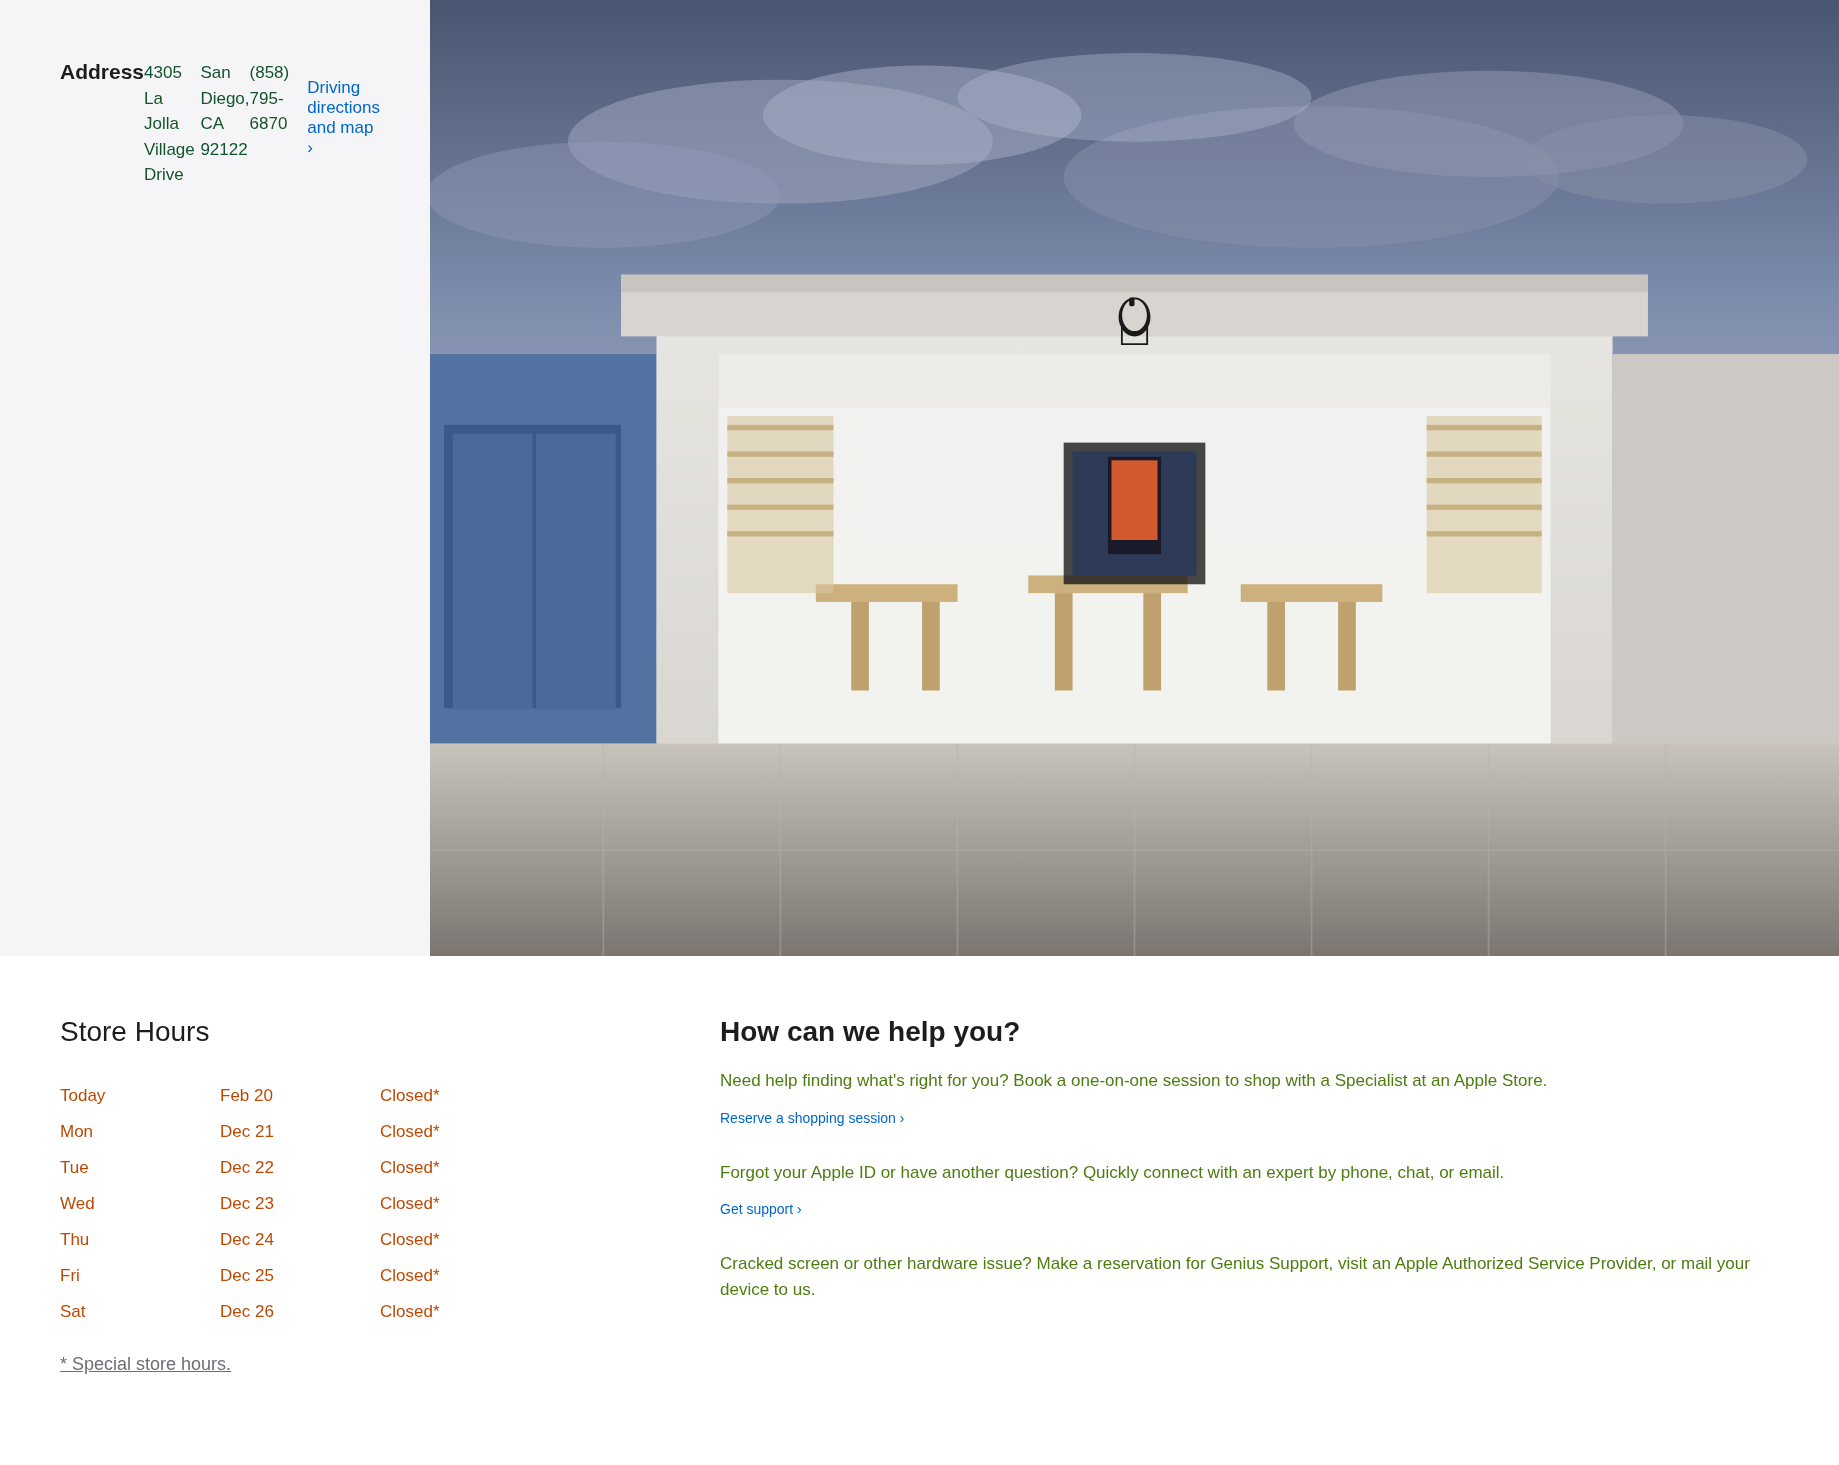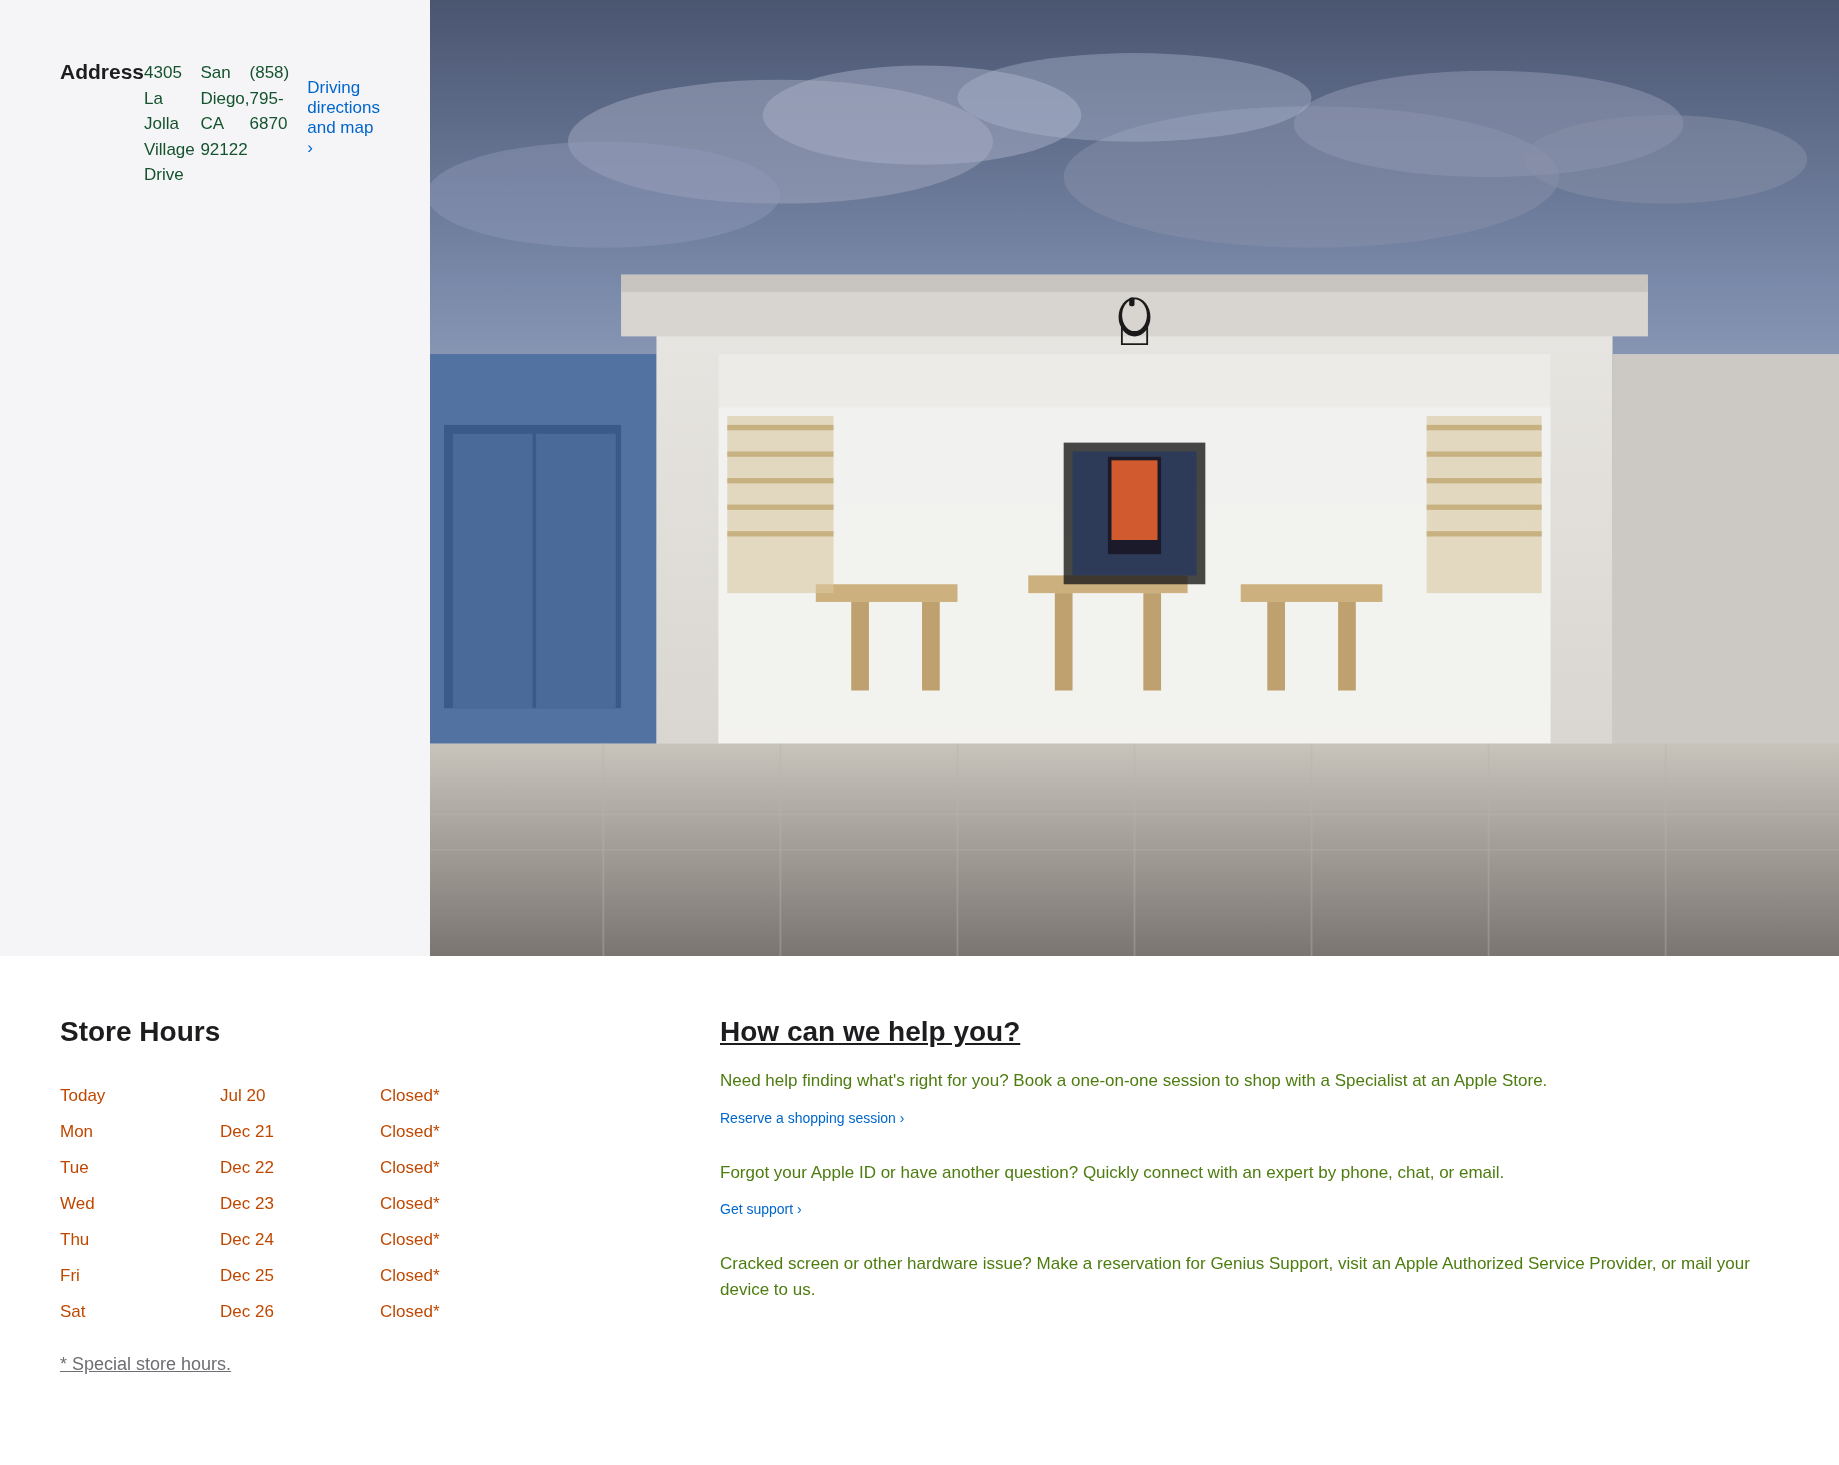--- a/index.html
+++ b/index.html
@@ -62,21 +62,21 @@
       padding: 60px 60px 60px 60px;
       gap: 80px;
     }
 
     .store-hours {
       flex: 0 0 580px;
     }
 
     .store-hours h2 {
       font-size: 28px;
-      font-weight: 700;
+      font-weight: 400;
       margin-bottom: 30px;
       color: #1d1d1f;
     }
 
     .hours-table {
       width: 100%;
       border-collapse: collapse;
     }
 
     .hours-table tr td {
@@ -108,21 +108,20 @@
 
     .help-section {
       flex: 1;
     }
 
     .help-section h2 {
       font-size: 28px;
       font-weight: 700;
       margin-bottom: 20px;
       color: #1d1d1f;
-      text-decoration: underline;
     }
 
     .help-block {
       margin-bottom: 32px;
     }
 
     .help-block p {
       font-size: 17px;
       color: #4d7c0f;
       line-height: 1.5;
@@ -273,21 +272,21 @@
 </div>
 
 <div class="bottom-section">
 
   <div class="store-hours">
     <h2>Store Hours</h2>
     <table class="hours-table">
       <tbody id="hours-tbody">
       <tr>
       <td>Today</td>
-      <td>Jul 20</td>
+      <td>Feb 20</td>
       <td>Closed*</td>
     </tr>
           <tr>
       <td>Mon</td>
       <td>Dec 21</td>
       <td>Closed*</td>
     </tr>
           <tr>
       <td>Tue</td>
       <td>Dec 22</td>

